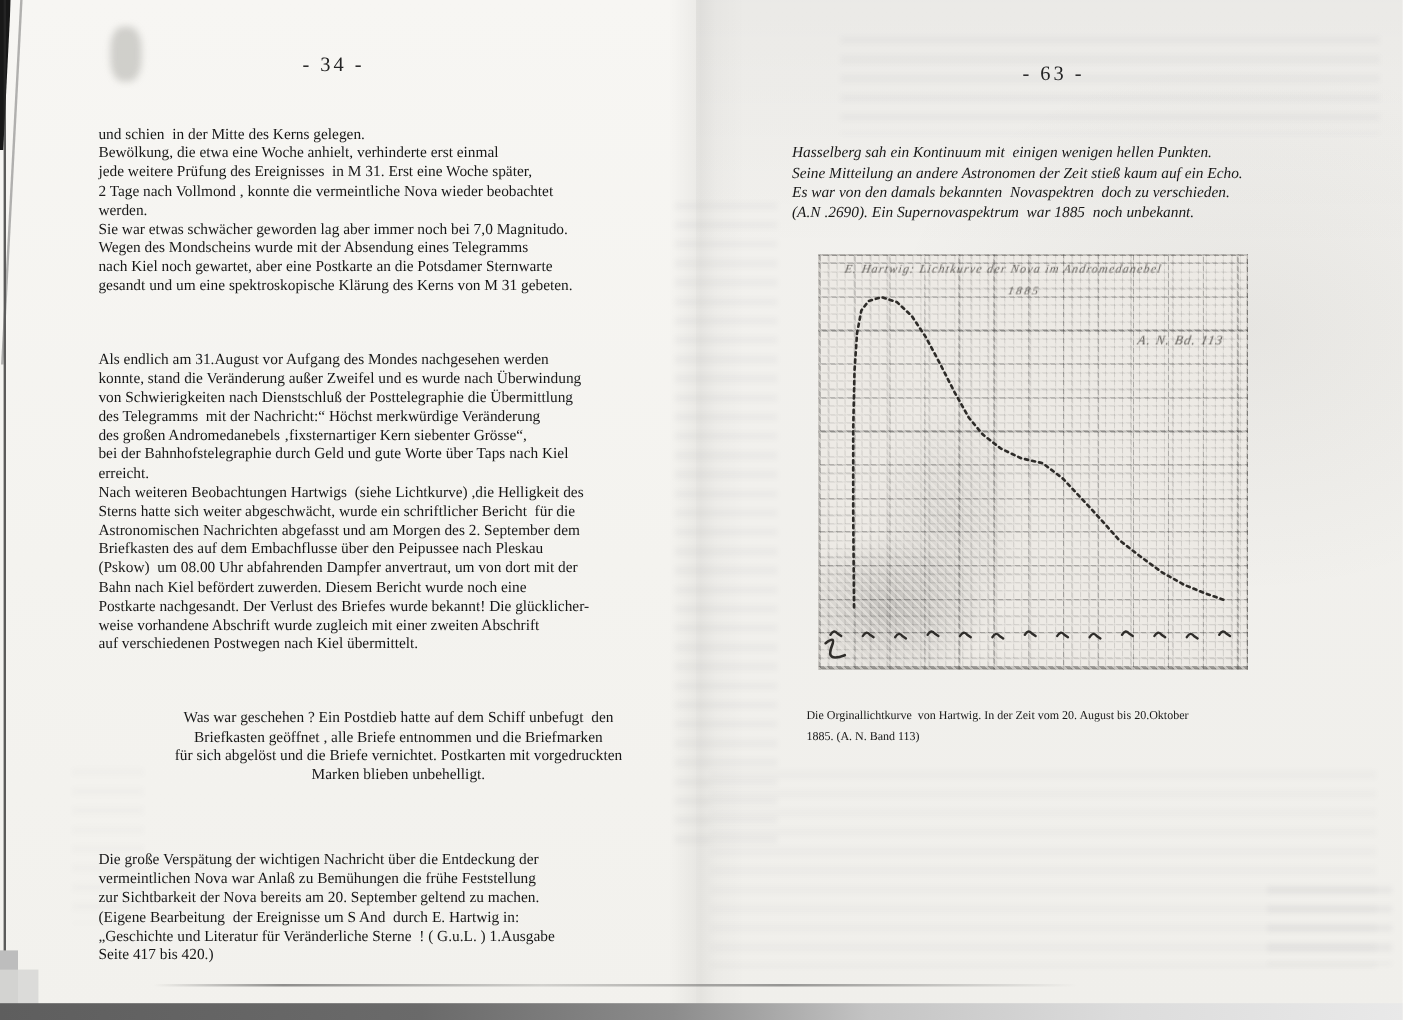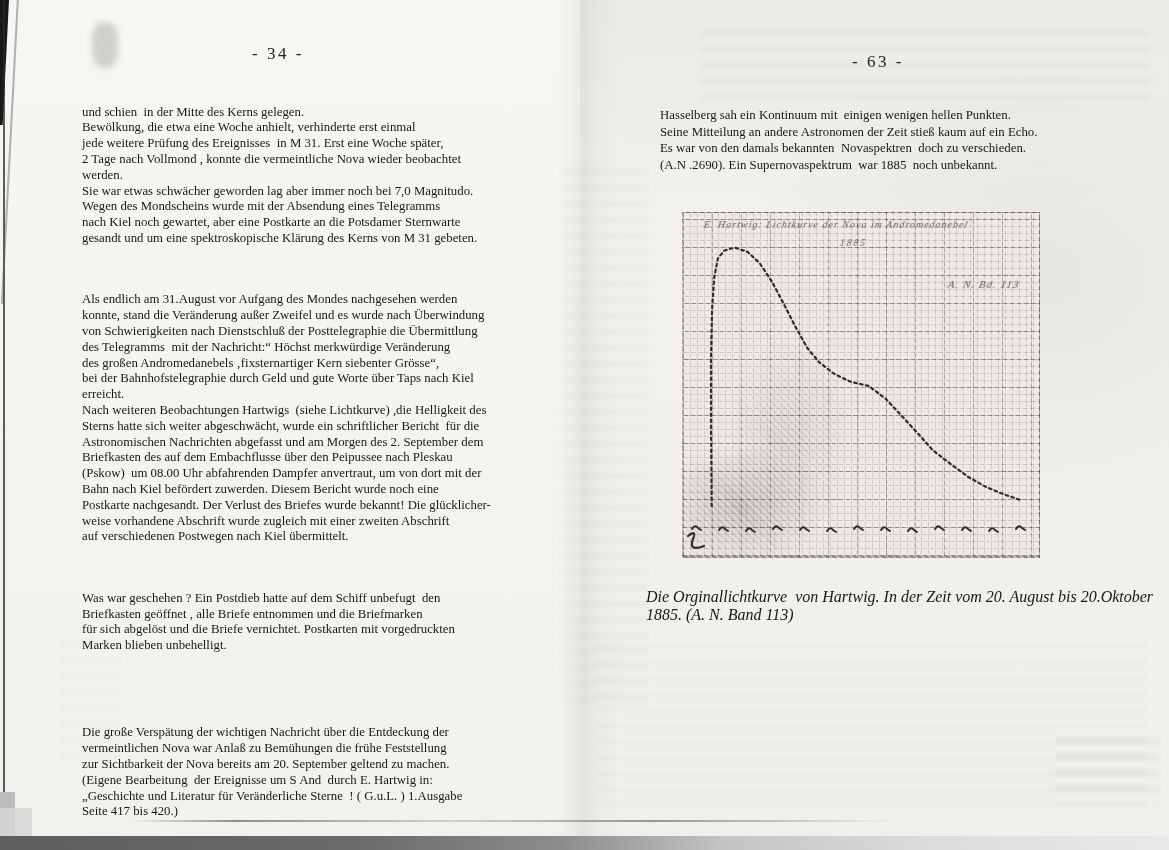--- a/index.html
+++ b/index.html
@@ -19,22 +19,22 @@
     background:linear-gradient(90deg, rgba(0,0,0,0) 0%, rgba(0,0,0,0.05) 42%, rgba(0,0,0,0.02) 62%, rgba(0,0,0,0) 100%);}
 
   .page-number{position:absolute;font-size:17px;letter-spacing:2.5px;color:#242424;}
   .pn-left{left:252px;top:44px;}
   .pn-right{left:852px;top:52px;}
 
   .body-text{position:absolute;white-space:pre;font-size:12.8px;line-height:15.8px;color:#181818;}
   .left-text{left:82px;top:73px;width:500px;}
   .left-text p{margin:0 0 14px 0;}
   .left-text p:nth-child(1){}
-  .left-text p:nth-child(3){margin-bottom:40px;}
-  .right-text{left:660px;top:74px;width:460px;line-height:16.6px;}
+  .left-text p:nth-child(3){margin-bottom:24px;text-align:center;}
+  .right-text{left:660px;top:86px;width:460px;line-height:16.6px;font-style:italic;}
   .right-text p{margin:0;}
 
   
   .figure{position:absolute;left:682px;top:212px;width:358px;height:346px;}
   .paper{
     position:absolute;inset:0;
     background-color:#edeae5;
     background-image:
       radial-gradient(ellipse 120px 90px at 16% 86%, rgba(20,20,20,0.20), rgba(0,0,0,0) 70%),
       radial-gradient(ellipse 90px 140px at 30% 65%, rgba(20,20,20,0.10), rgba(0,0,0,0) 70%),
@@ -46,21 +46,21 @@
     border-bottom:2px solid rgba(50,48,44,0.5);
   }
   .paper-noise{position:absolute;inset:0;pointer-events:none;
     background:repeating-linear-gradient(45deg, rgba(237,234,229,0.55) 0 2px, rgba(0,0,0,0) 2px 5px);}
   .figure svg{position:absolute;inset:0;z-index:3;}
   .hand{position:absolute;z-index:4;color:#3d3a36;font-style:italic;opacity:0.8;
     filter:blur(0.35px);transform:skewX(-10deg);}
   .hand-title{left:22px;top:7px;width:330px;font-size:10px;letter-spacing:1px;white-space:nowrap;}
   .hand-year{left:158px;top:26px;font-size:9.5px;letter-spacing:2px;}
   .hand-ann{left:266px;top:66px;font-size:11px;letter-spacing:1px;}
-  .caption{position:absolute;left:646px;top:588px;white-space:pre;font-size:16px;line-height:17.5px;color:#181818;font-style:italic;}
+  .caption{position:absolute;left:672px;top:588px;white-space:pre;font-size:10px;line-height:17.5px;color:#181818;}
 
   
   .ghost{position:absolute;pointer-events:none;filter:blur(2.2px);
     background-image:repeating-linear-gradient(180deg, rgba(105,105,118,0.6) 0 7px, rgba(0,0,0,0) 7px 16px);}
   .g1{left:562px;top:168px;width:86px;height:540px;opacity:0.07;}
   .g2{left:700px;top:30px;width:450px;height:82px;opacity:0.07;}
   .g3{left:592px;top:642px;width:555px;height:165px;opacity:0.05;}
   .g4{left:1056px;top:738px;width:104px;height:66px;opacity:0.10;}
   .g5{left:60px;top:640px;width:60px;height:130px;opacity:0.04;}
 

